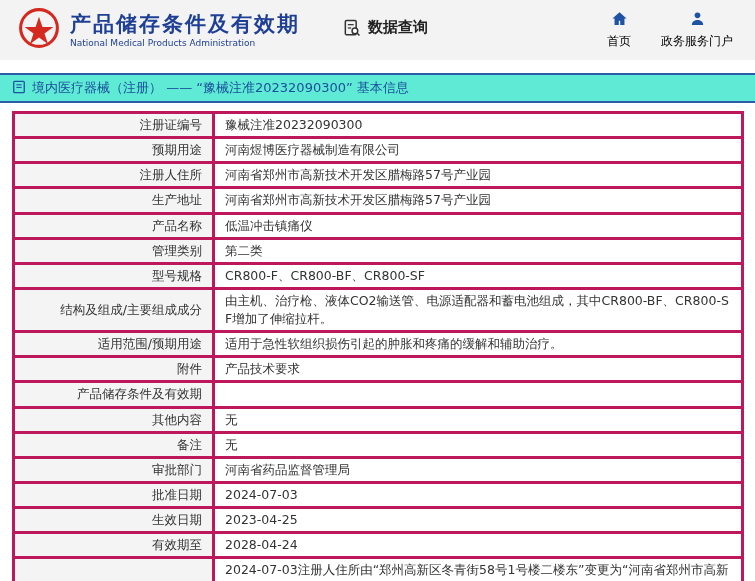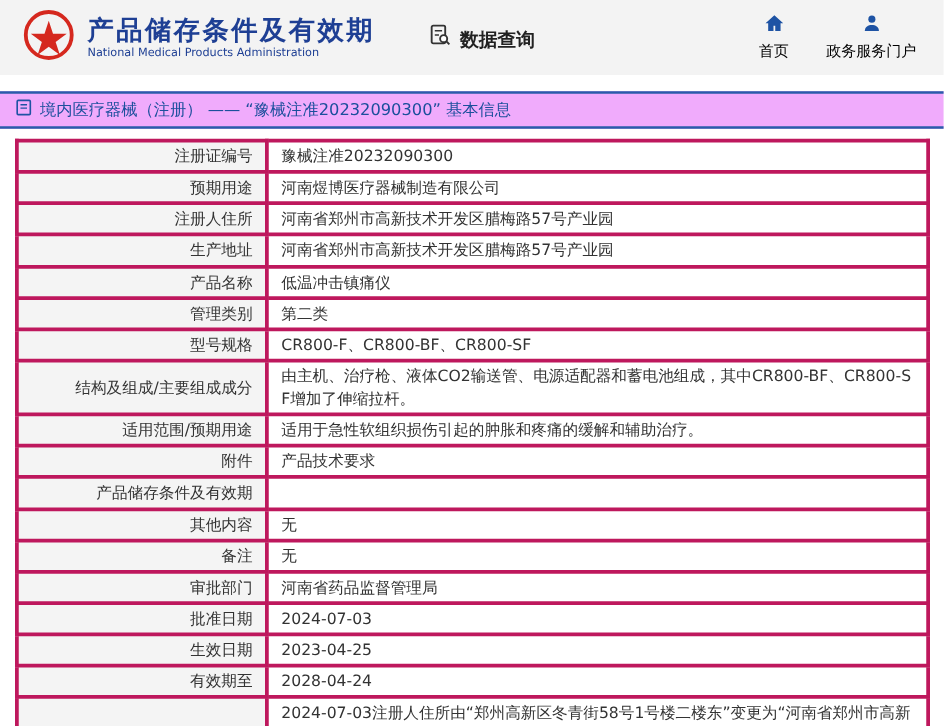--- a/index.html
+++ b/index.html
@@ -5,26 +5,26 @@
   * { margin:0; padding:0; box-sizing:border-box; }
   html,body { width:755px; height:581px; overflow:hidden; background:#fff;
     font-family:"DejaVu Sans","Liberation Sans",sans-serif; }
 
   
   .header { height:60px; background:#f3f3f3; display:flex; align-items:center; padding:0 18px; }
   .brand { display:flex; align-items:center; gap:10px; }
   .brand-text { display:flex; flex-direction:column; }
   .brand-cn { font-size:21px; font-weight:bold; color:#1e3f94; letter-spacing:2px; line-height:1.15; }
   .brand-en { font-size:9px; color:#1e3f94; margin-top:2px; }
-  .dq { display:flex; align-items:flex-end; gap:6px; margin-left:42px; font-size:15px; font-weight:bold; color:#222; cursor:pointer; }
+  .dq { display:flex; align-items:flex-start; gap:6px; margin-left:42px; font-size:15px; font-weight:bold; color:#222; cursor:pointer; }
   .right-nav { margin-left:auto; display:flex; gap:30px; padding-right:4px; }
   .nav-item { display:flex; flex-direction:column; align-items:center; gap:3px; font-size:12px; color:#000000; cursor:pointer; }
 
   
-  .crumb { margin-top:13px; background:#f0abfc; border-top:2px solid #2a5caa; border-bottom:2px solid #2a5caa;
+  .crumb { margin-top:13px; background:#5eead4; border-top:2px solid #2a5caa; border-bottom:2px solid #2a5caa;
     padding:4px 12px; display:flex; align-items:center; gap:6px; font-size:13px; color:#1b4f9c; }
 
   
   table.info { border-collapse:collapse; table-layout:fixed; width:732px; margin:8px 11px 0 12px; }
   .info td { border:3px solid #be185d; font-size:12.5px; line-height:1.45; padding:2px 10px; color:#333; vertical-align:middle; }
   .info td.lbl { width:200px; background:#f4f4f4; text-align:right; }
   .info td.val { text-align:left; white-space:pre-line; word-break:break-all; }
 </style>
 </head>
 <body>

